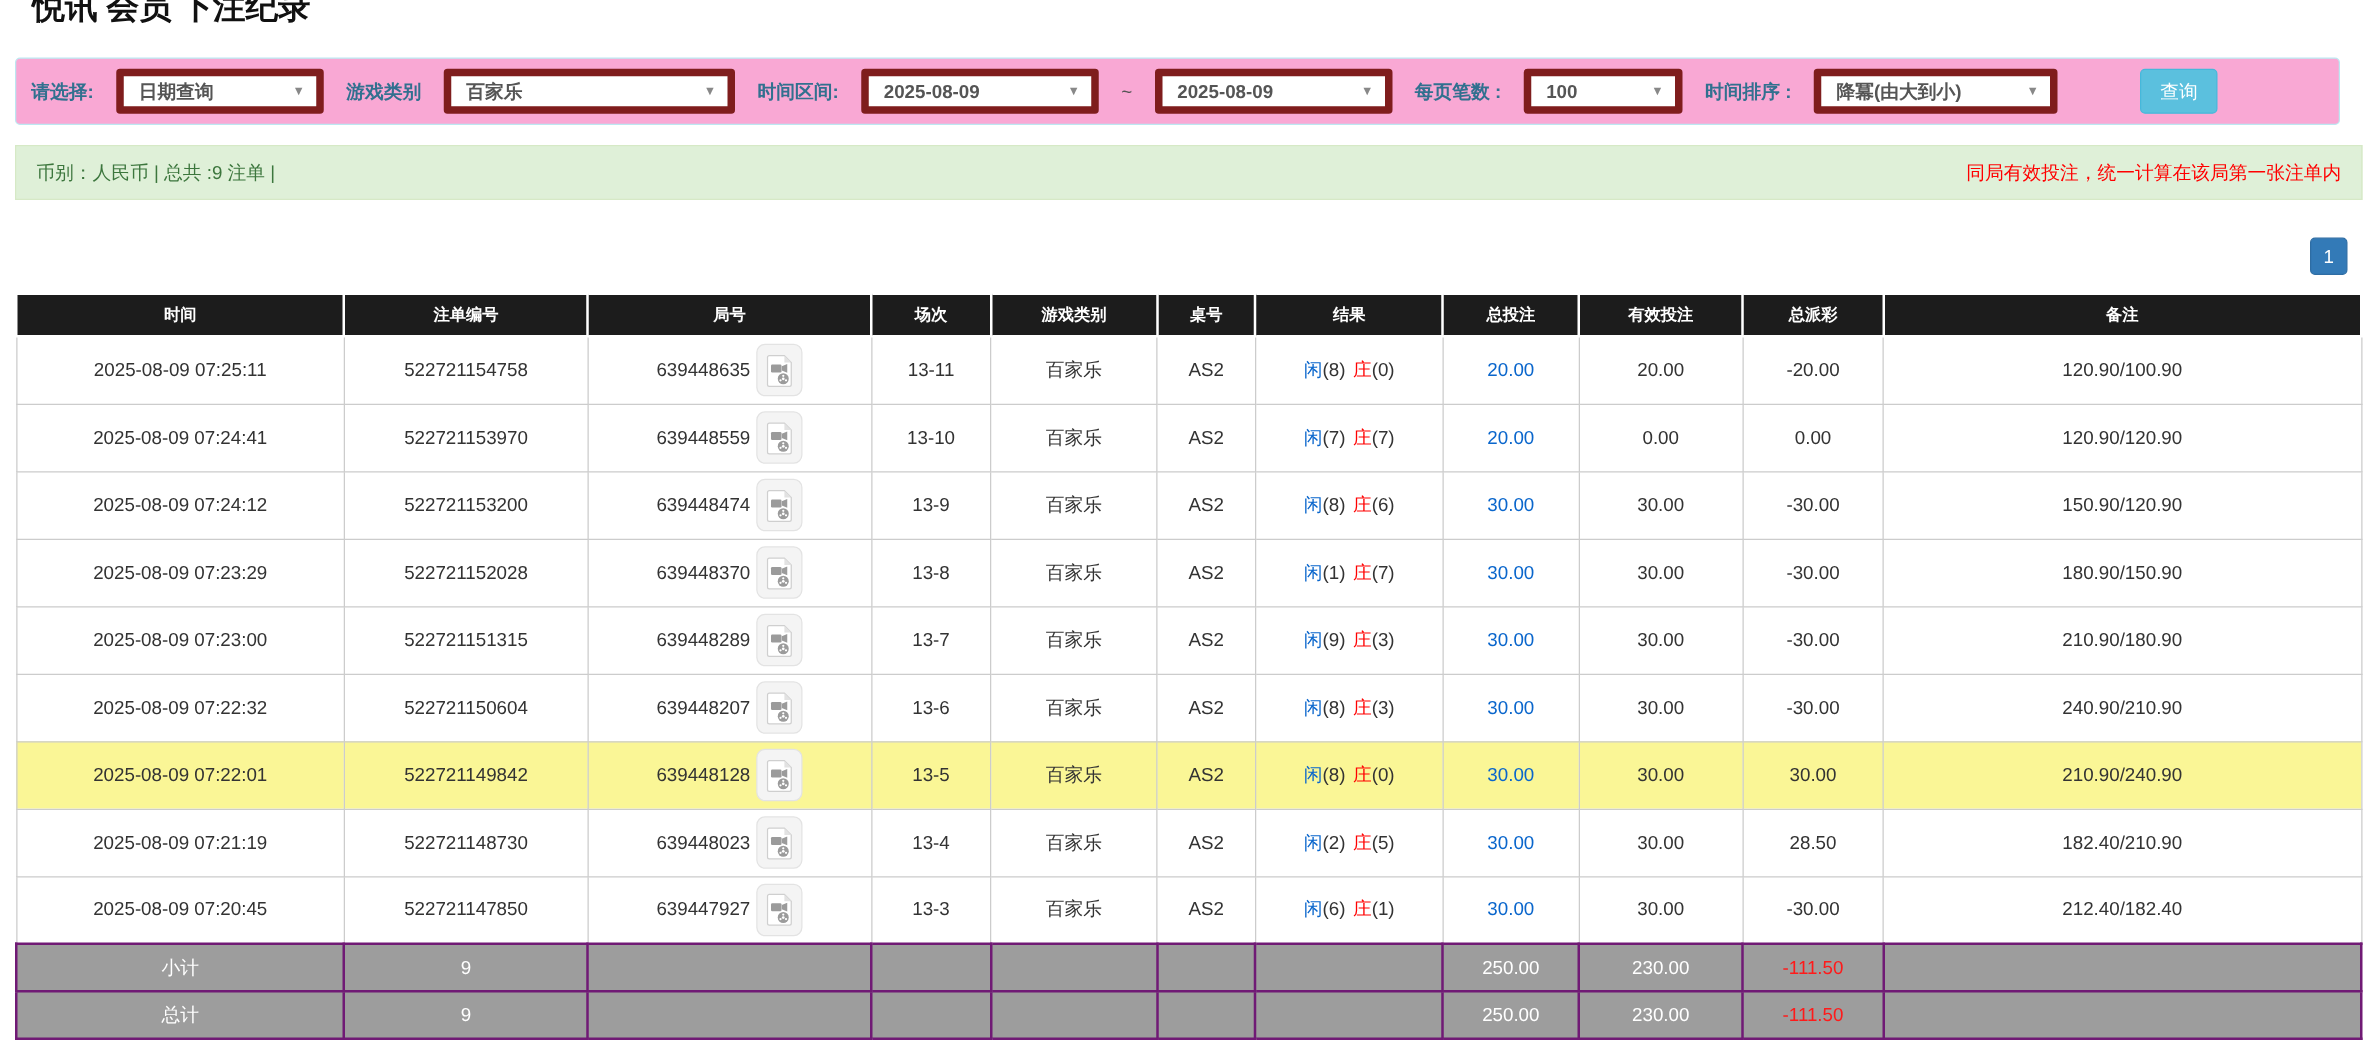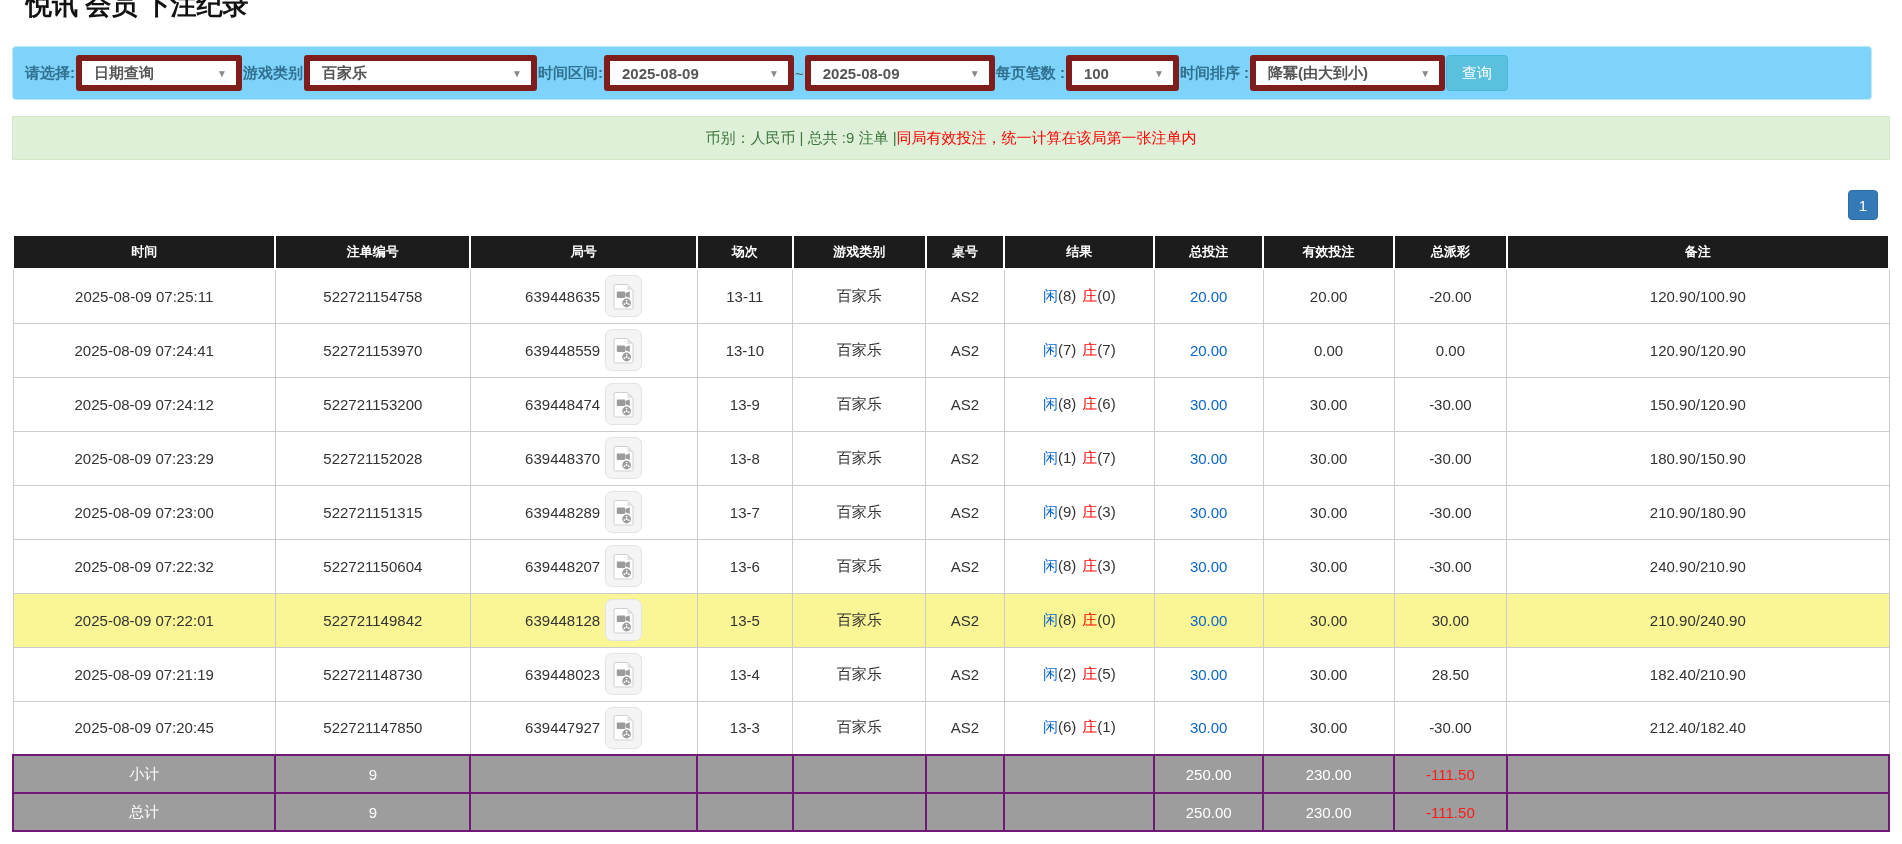--- a/index.html
+++ b/index.html
@@ -4,33 +4,33 @@
 <style>
   * { box-sizing: border-box; margin: 0; padding: 0; }
   html, body { background:#fff; }
   body { font-family: "Liberation Sans", "DejaVu Sans", sans-serif; }
   .page { width:1902px; height:844px; overflow:hidden; position:relative; background:#fff; }
 
   
   .page-title { font-size:26px; font-weight:bold; color:#111; margin:-10px 0 0 26px; line-height:30px; white-space:nowrap; }
 
   
-  .filter-bar { display:flex; align-items:center; gap:1px; background:#7dd3fc; border:1px solid #bce8f1;
+  .filter-bar { display:flex; align-items:center; gap:18px; background:#f9a8d4; border:1px solid #bce8f1;
     border-radius:4px; height:54px; margin:26px 30px 0 12px; padding:0 12px; }
   .flabel { color:#31708f; font-weight:bold; font-size:15px; white-space:nowrap; }
   .dropdown { background:#fff; border:6px solid #7f1d1d; border-radius:3px; height:36px; display:flex;
     align-items:center; justify-content:space-between; padding:0 9px 0 12px; font-size:15px; color:#555; cursor:pointer;font-weight:bold; }
   .dd-arrow { color:#888; font-size:10px; margin-left:8px; }
-  .w-select { width:166px; } .w-game { width:233px; } .w-date { width:190px; } .w-size { width:113px; } .w-sort { width:195px; }
+  .w-select { width:166px; } .w-game { width:233px; } .w-date { width:190px; } .w-size { width:127px; } .w-sort { width:195px; }
   .tilde { color:#555; font-size:15px; }
   .btn-search { background:#5bc0de; border:1px solid #46b8da; color:#fff; font-size:15px; height:36px;
-    padding:0 15px; border-radius:4px; cursor:pointer; }
+    padding:0 15px; border-radius:4px; cursor:pointer;margin-left:48px; }
 
   
-  .summary-bar { display:flex; justify-content:center; align-items:center; background:#dff0d8;
+  .summary-bar { display:flex; justify-content:space-between; align-items:center; background:#dff0d8;
     border:1px solid #d6e9c6; margin:16px 12px 0 12px; height:44px; padding:12px 16px; }
   .summary-left { color:#3c763d; font-size:15px; }
   .summary-right { color:#ff0000; font-size:15px; }
 
   
   .pagination { display:flex; justify-content:flex-end; margin:30px 24px 14px 0; }
   .page-btn { min-width:30px; height:30px; background:#337ab7; border:1px solid #2e6da4; border-radius:4px;
     color:#fff; font-size:15px; display:flex; align-items:center; justify-content:center; cursor:pointer; }
 
   

